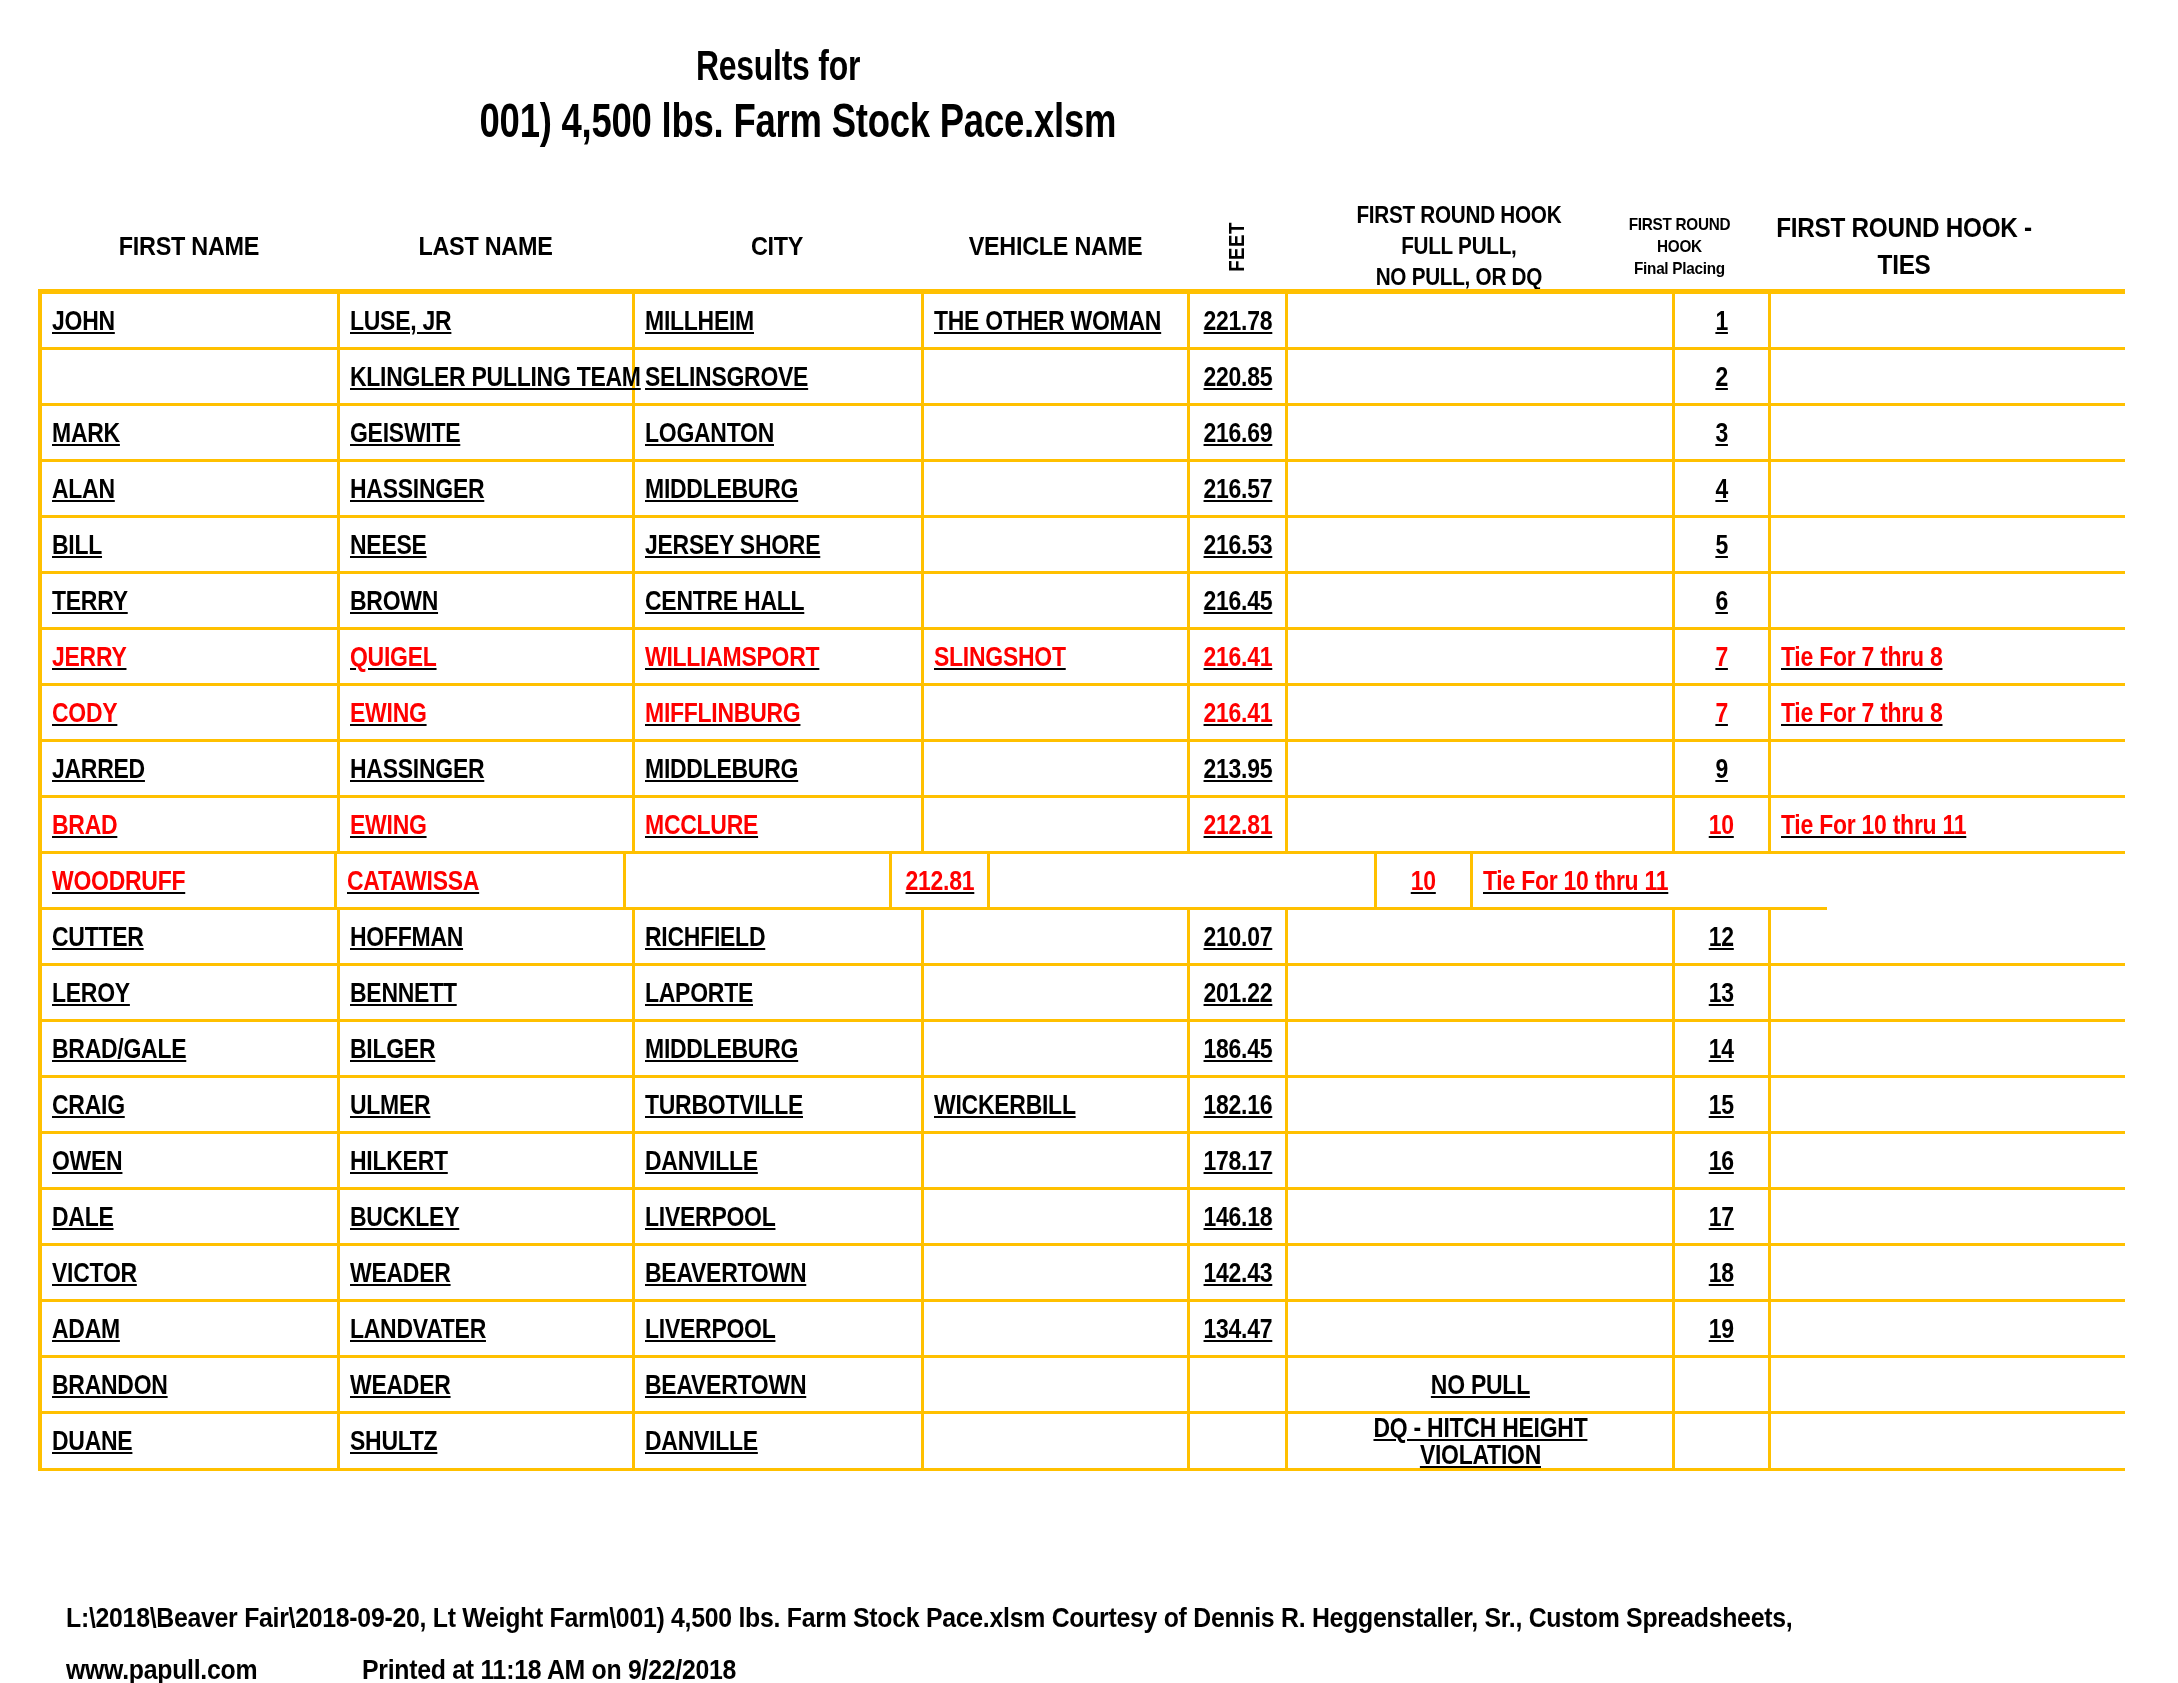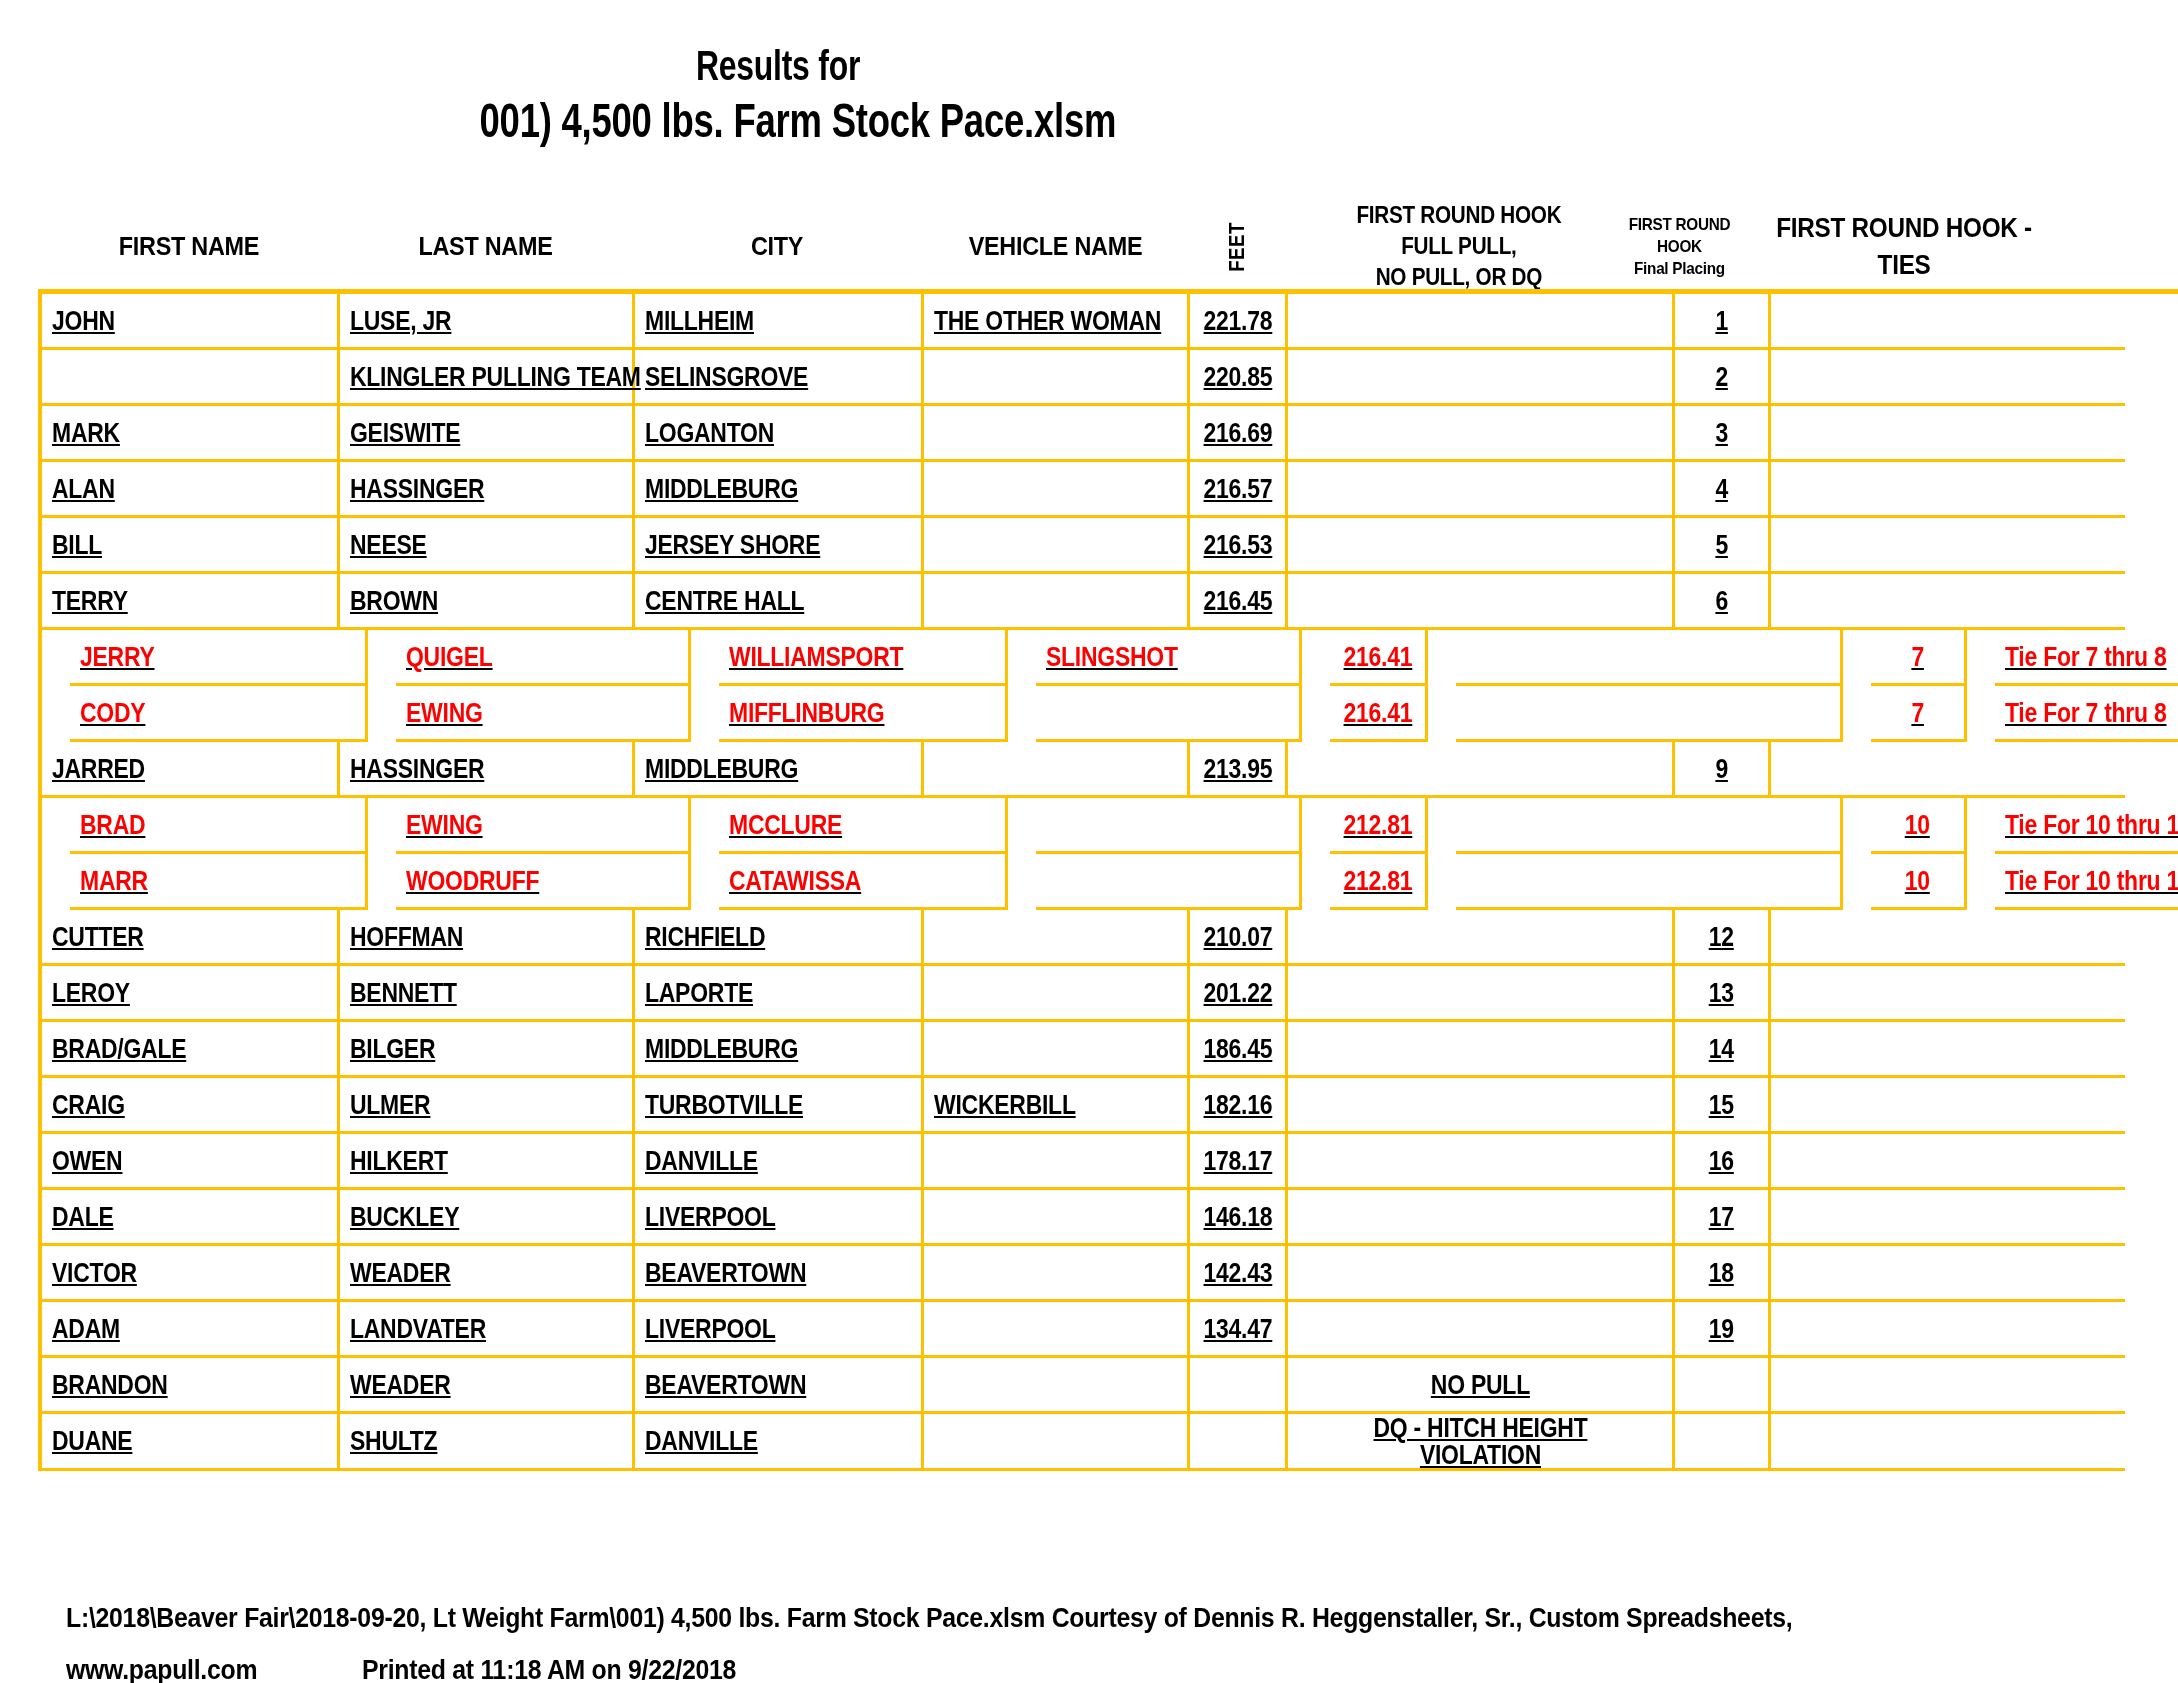--- a/index.html
+++ b/index.html
@@ -34,21 +34,21 @@
   .t-row{display:flex;height:56px;text-decoration:underline;}
   .t-row:last-child{height:57px;}
   .cell{box-sizing:border-box;height:100%;display:flex;align-items:center;
         border-right:3px solid var(--gold,#FFC000);border-bottom:3px solid var(--gold,#FFC000);
         font-size:28px;overflow:visible;}
   .cell.al{justify-content:flex-start;padding-left:10px;}
   .cell.ac{justify-content:center;text-align:center;}
   .cell .two{line-height:27px;}
   .c0{width:298px}.c1{width:295px}.c2{width:289px}.c3{width:266px}
   .c4{width:98px}.c5{width:387px}.c6{width:96px}.c7{width:354px;border-right:none;}
-  .t-row.red .cell{color:var(--red,#FF0000);margin-left:28px;}
+  .t-row.red .cell{color:var(--red,#FF0000);}
 
   
   .footer{position:absolute;font-size:27px;white-space:pre;}
   .f1{left:36px;top:1572px;}
   .f2{left:36px;top:1624px;}
   .f3{left:332px;top:1624px;}
 </style>
 </head>
 <body style="--gold: #FFC000; --red: #FF0000;">
 
@@ -343,23 +343,20 @@
           <span class="k cen"></span>
         </div>
         <div class="cell c6 ac">
           <span class="k cen">10</span>
         </div>
         <div class="cell c7 al">
           <span class="k left">Tie For 10 thru 11</span>
         </div>
       </div>
       <div class="t-row red">
-        <div class="cell c0 al">
-          <span class="k left">MARR</span>
-        </div>
         <div class="cell c1 al">
           <span class="k left">WOODRUFF</span>
         </div>
         <div class="cell c2 al">
           <span class="k left">CATAWISSA</span>
         </div>
         <div class="cell c3 al">
           <span class="k left"></span>
         </div>
         <div class="cell c4 ac">

